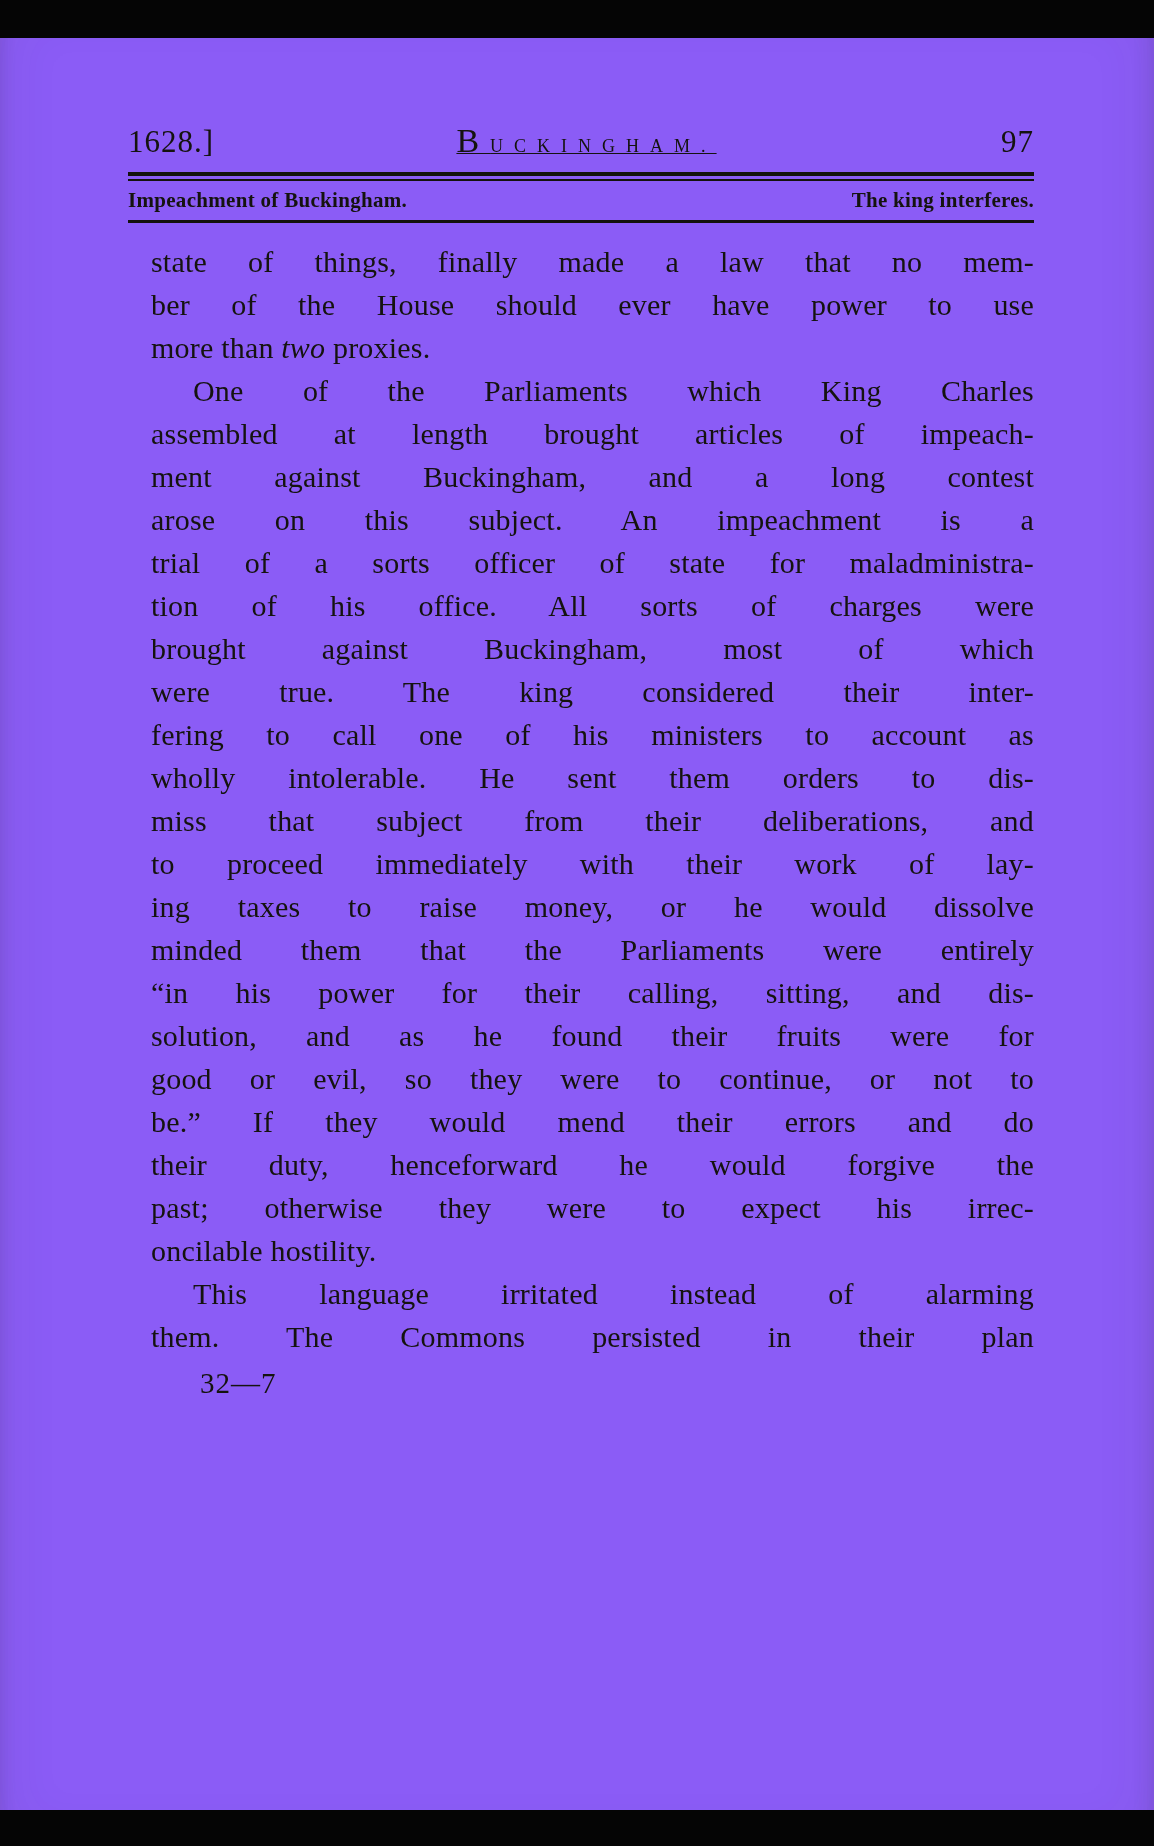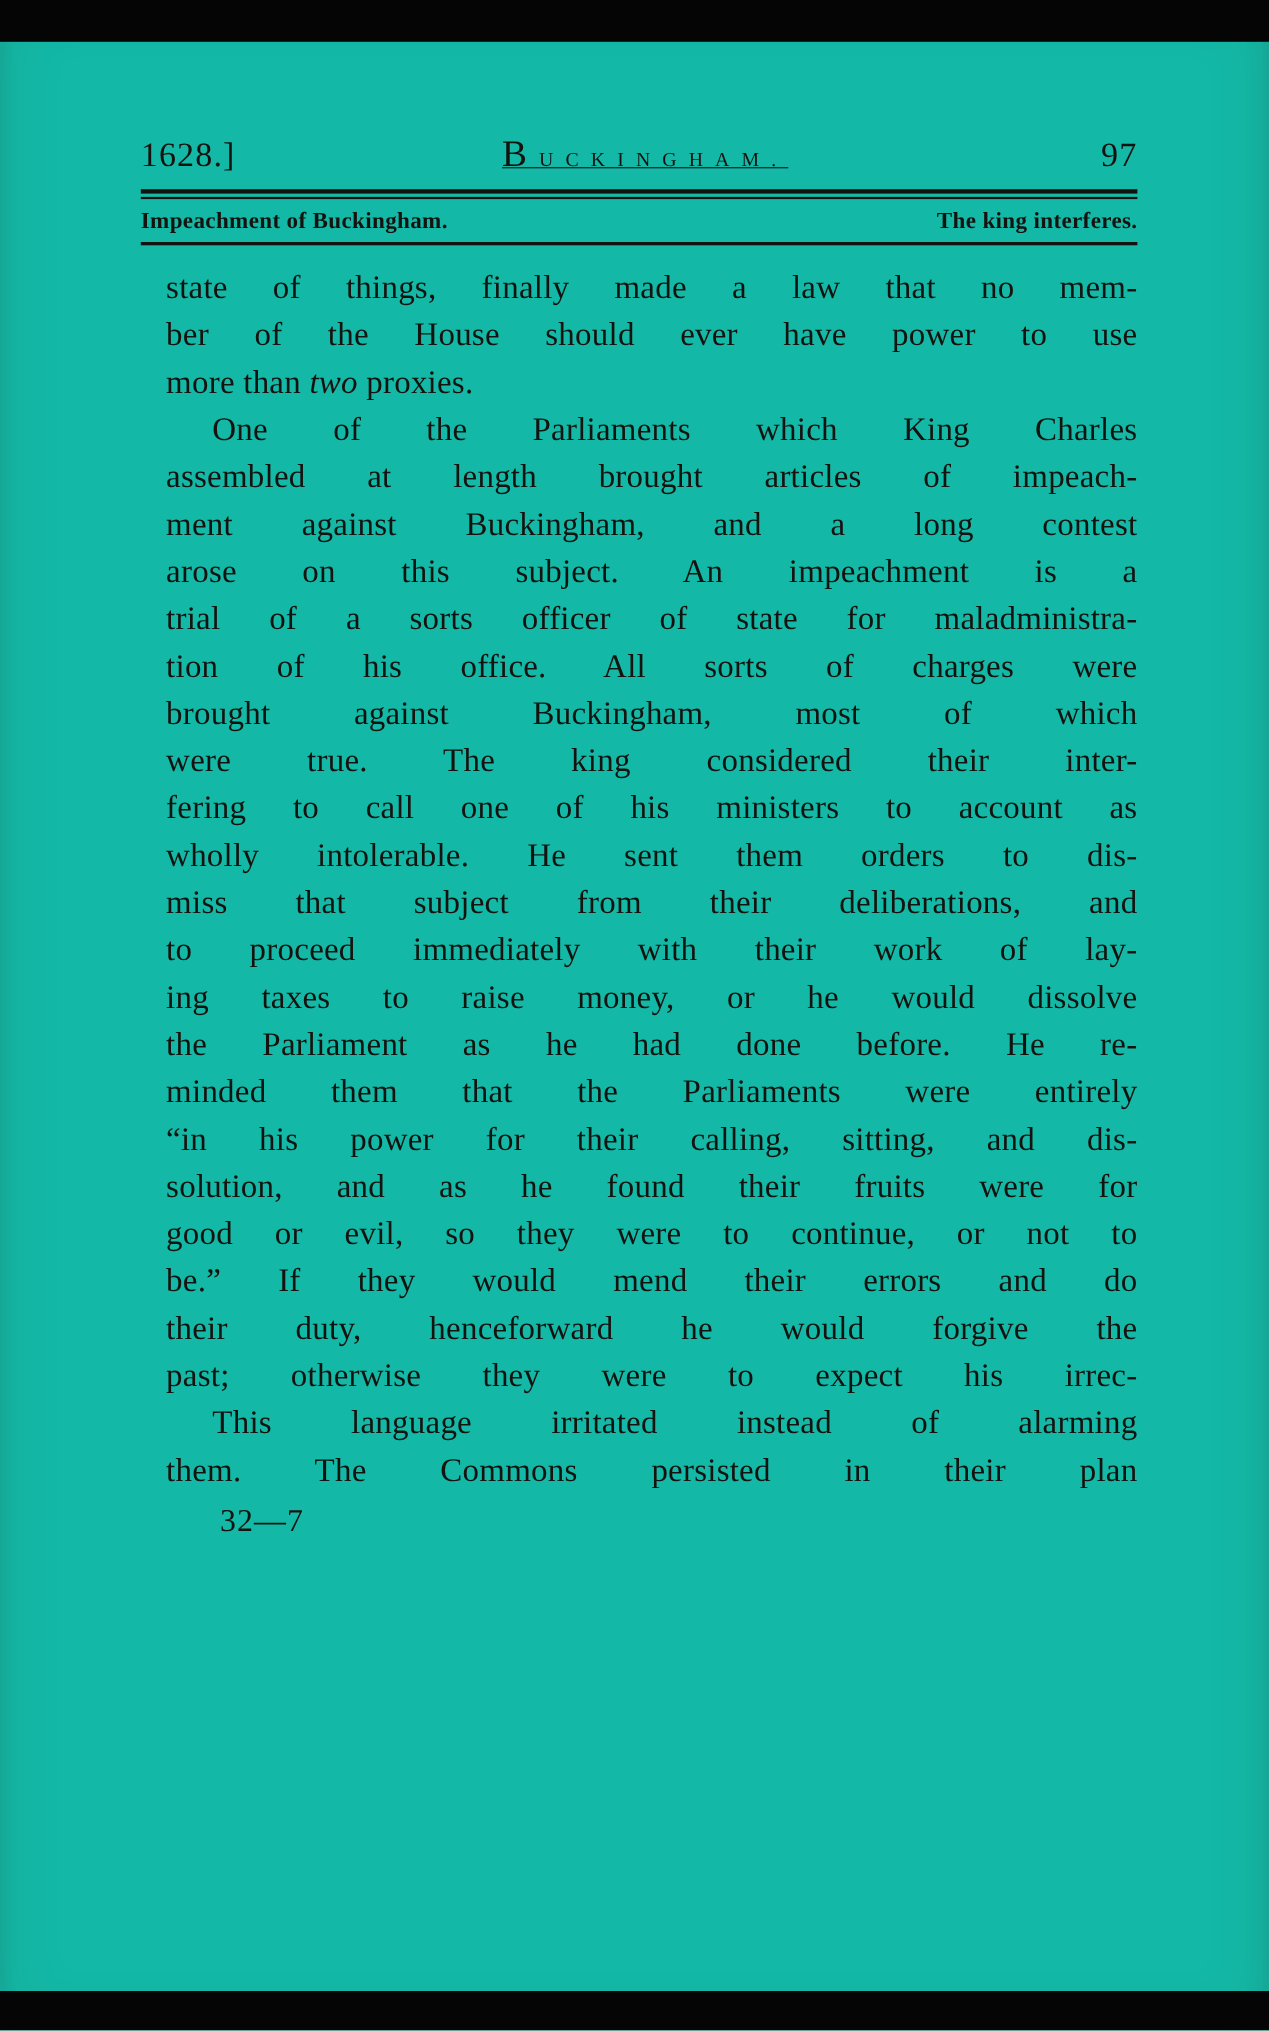--- a/index.html
+++ b/index.html
@@ -4,21 +4,21 @@
 <style>
   * { margin: 0; padding: 0; box-sizing: border-box; }
   html, body { background: #d8d6d2; }
   body {
     width: 1154px; height: 1846px;
     font-family: "Liberation Serif", "DejaVu Serif", serif;
     position: relative;
   }
   .page {
     position: absolute; inset: 0;
-    background: #14b8a6;
+    background: #8b5cf6;
     color: #15130f;
     overflow: hidden;
     box-shadow: inset 0 0 60px rgba(60,55,45,0.10), inset -6px 0 18px rgba(60,55,45,0.08), inset 4px 0 14px rgba(60,55,45,0.08);
   }
   .scan-bar-top {
     position: absolute; top: 0; left: 0; width: 100%; height: 38px;
     background: #050505;
   }
   .scan-bar-bottom {
     position: absolute; bottom: 0; left: 0; width: 100%; height: 36px;
@@ -124,28 +124,28 @@
         <div class="line just"><span>arose on this subject. An impeachment is a</span></div>
         <div class="line just"><span>trial of a sorts officer of state for maladministra-</span></div>
         <div class="line just"><span>tion of his office. All sorts of charges were</span></div>
         <div class="line just"><span>brought against Buckingham, most of which</span></div>
         <div class="line just"><span>were true. The king considered their inter-</span></div>
         <div class="line just"><span>fering to call one of his ministers to account as</span></div>
         <div class="line just"><span>wholly intolerable. He sent them orders to dis-</span></div>
         <div class="line just"><span>miss that subject from their deliberations, and</span></div>
         <div class="line just"><span>to proceed immediately with their work of lay-</span></div>
         <div class="line just"><span>ing taxes to raise money, or he would dissolve</span></div>
-        <div class="line just"><span>the Parliament as he had done before. He re-</span></div>
         <div class="line just"><span>minded them that the Parliaments were entirely</span></div>
         <div class="line just"><span>“in his power for their calling, sitting, and dis-</span></div>
         <div class="line just"><span>solution, and as he found their fruits were for</span></div>
         <div class="line just"><span>good or evil, so they were to continue, or not to</span></div>
         <div class="line just"><span>be.” If they would mend their errors and do</span></div>
         <div class="line just"><span>their duty, henceforward he would forgive the</span></div>
         <div class="line just"><span>past; otherwise they were to expect his irrec-</span></div>
+        <div class="line"><span>oncilable hostility.</span></div>
         <div class="line just indent"><span>This language irritated instead of alarming</span></div>
         <div class="line just"><span>them. The Commons persisted in their plan</span></div>
       </div>
 
     <div class="footer-signature">32—7</div>
 
   </div>
 
   <div class="scan-bar-bottom"></div>
 

